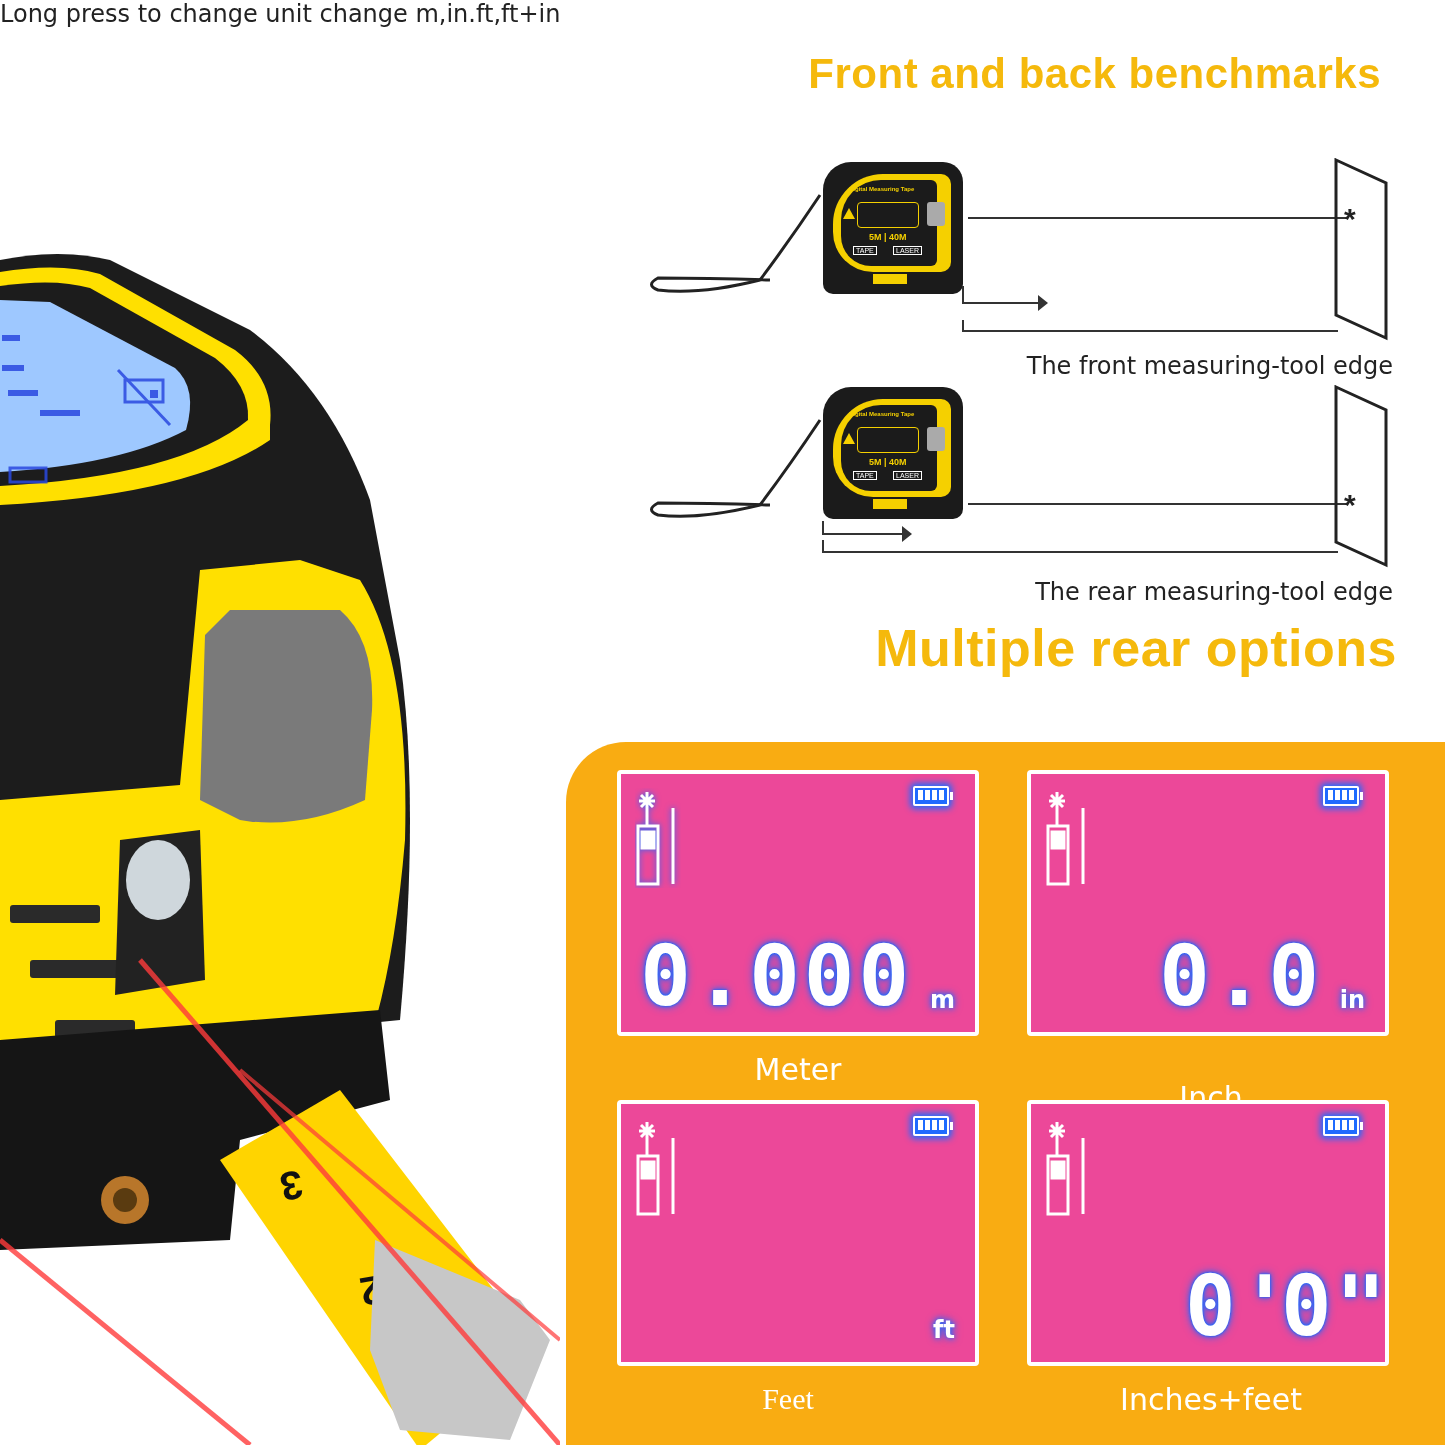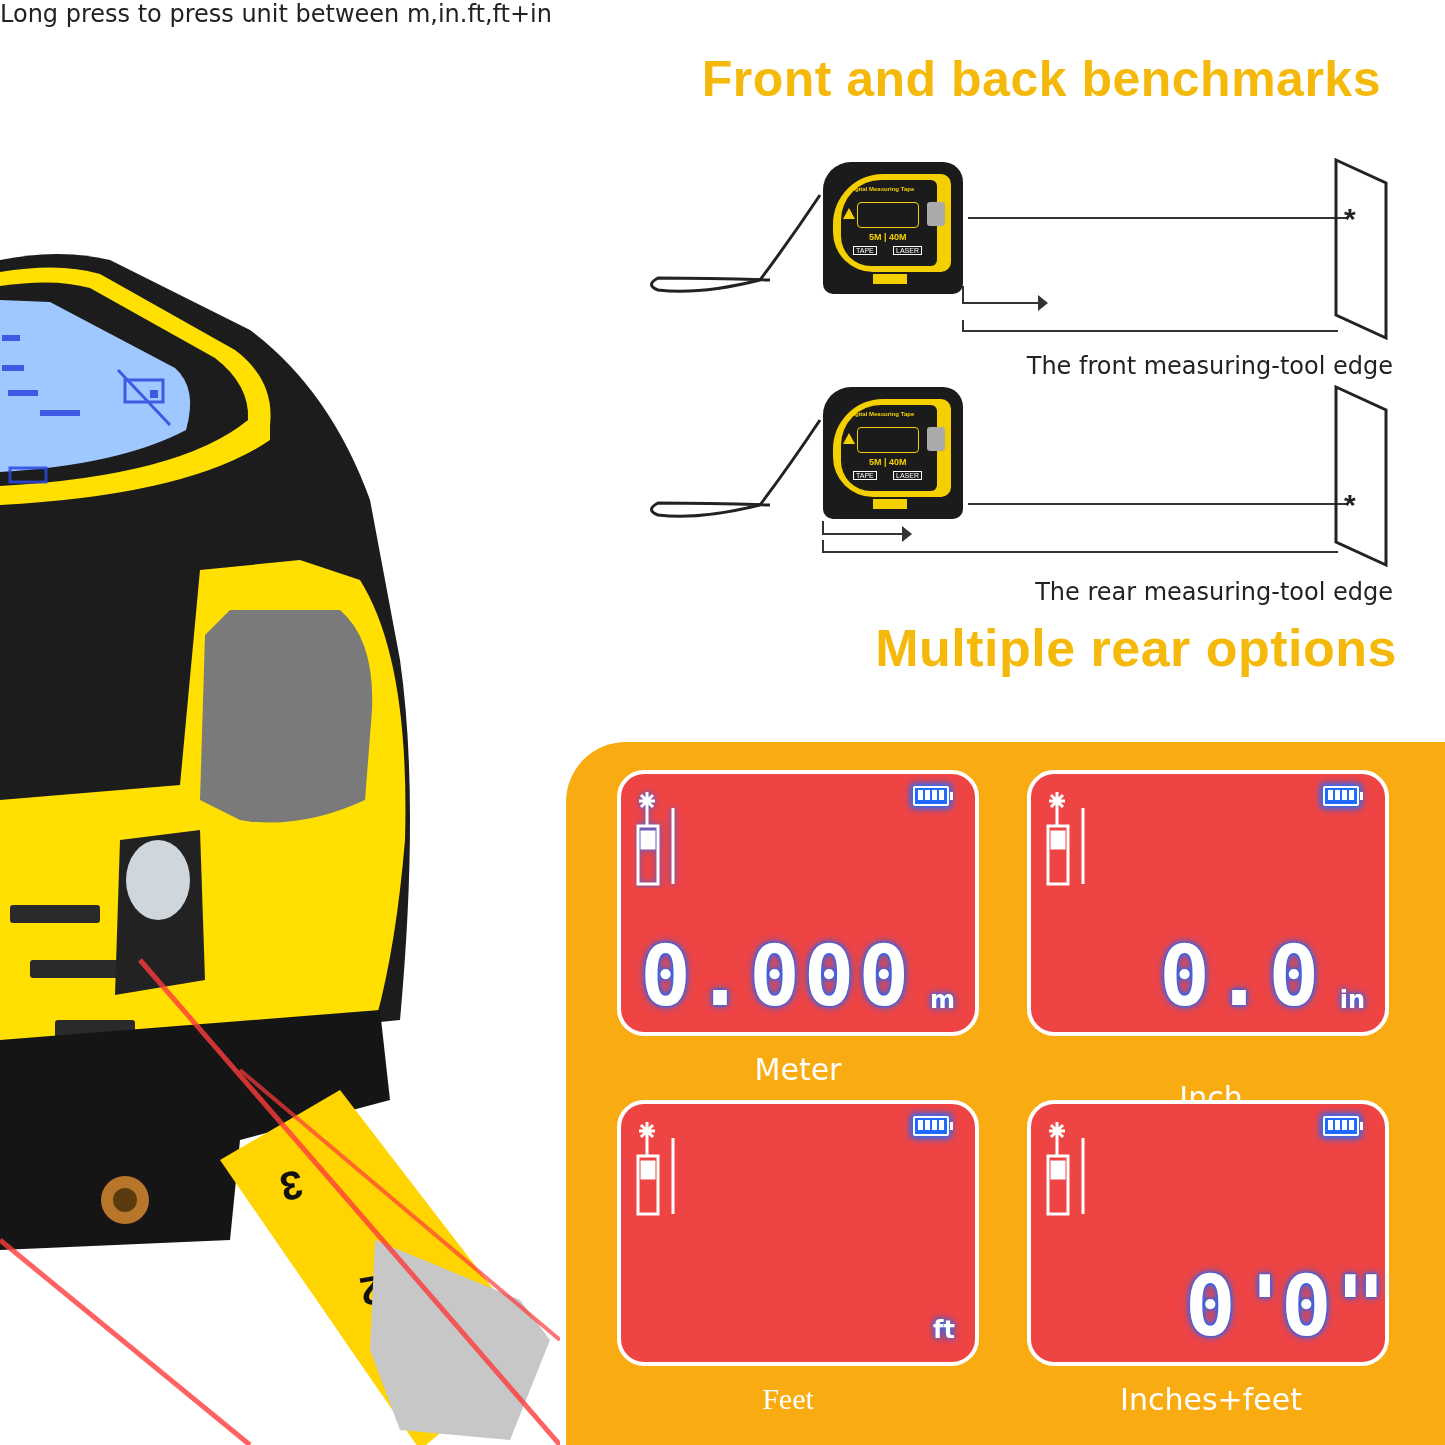--- a/index.html
+++ b/index.html
@@ -1,29 +1,29 @@
 <!DOCTYPE html>
 <html><head>
 <meta charset="utf-8">
 <style>
   html,body{margin:0;padding:0;background:#fff;}
   body{width:1445px;height:1445px;position:relative;overflow:hidden;font-family:"Liberation Sans",sans-serif;}
   .abs{position:absolute;}
   .headline{position:absolute;color:#f5b90c;font-family:"Liberation Sans",sans-serif;font-weight:bold;letter-spacing:0.5px;}
-  #title1{right:64px;top:50px;font-size:50px;text-align:center;}
+  #title1{right:64px;top:50px;font-size:42px;text-align:center;}
   #title2{right:48px;top:618px;font-size:52px;}
   .caption{position:absolute;color:#222;font-family:"DejaVu Sans",sans-serif;font-size:24px;}
   #cap1{right:52px;top:352px;}
   #cap2{right:52px;top:578px;}
   #subline{right:52px;top:696px;font-size:24px;color:#222;font-family:"DejaVu Sans",sans-serif;}
 
   
   #panel{left:566px;top:742px;width:900px;height:720px;background:#f9ac12;border-radius:60px 0 0 0;}
 
-  .lcd{position:absolute;width:362px;height:266px;background:#ef4444;border:4px solid #fff;border-radius:27px;box-sizing:border-box;overflow:hidden;}
+  .lcd{position:absolute;width:362px;height:266px;background:#ec4899;border:4px solid #fff;border-radius:4px;box-sizing:border-box;overflow:hidden;}
   .lcd-label{position:absolute;width:362px;text-align:center;color:#fff;font-family:"DejaVu Sans",sans-serif;font-size:30px;}
   .battery{position:absolute;right:26px;top:12px;width:32px;height:16px;border:2px solid #fff;border-radius:2px;box-shadow:0 0 6px 3px #1f6bff;background:#1f6bff;}
   .battery::after{content:"";position:absolute;right:-6px;top:4px;width:3px;height:8px;background:#fff;}
   .battery i{position:absolute;top:2px;width:5px;height:10px;background:#fff;}
   .devicon{position:absolute;left:14px;top:14px;width:46px;height:100px;}
   .digits{position:absolute;bottom:14px;font-family:"DejaVu Sans Mono",monospace;font-weight:bold;color:#fff;font-size:84px;line-height:1;
           text-shadow:0 0 4px #1f6bff,0 0 10px #1f6bff,0 0 2px #0040ff;letter-spacing:4px;}
   .unit{position:absolute;bottom:18px;color:#fff;font-family:"DejaVu Sans",sans-serif;font-weight:bold;font-size:24px;text-shadow:0 0 5px #1f6bff,0 0 9px #1f6bff;}
 
   
@@ -139,21 +139,21 @@
   </svg>
   <div class="line" style="left:182px;top:146px;width:2px;height:14px;"></div>
   <div class="line" style="left:182px;top:158px;width:80px;height:2px;"></div>
   <div class="abs" style="left:262px;top:151px;width:0;height:0;border-top:8px solid transparent;border-bottom:8px solid transparent;border-left:10px solid #333;"></div>
   <div class="line" style="left:182px;top:165px;width:2px;height:12px;"></div>
   <div class="line" style="left:182px;top:176px;width:516px;height:2px;"></div>
 </div>
 <div id="cap2" class="caption">The rear measuring-tool edge</div>
 
 <div id="title2" class="headline">Multiple rear options</div>
-<div id="subline">Long press to press unit between m,in.ft,ft+in</div>
+<div id="subline">Long press to change unit change m,in.ft,ft+in</div>
 
 <div id="panel" class="abs"></div>
 
 <div class="lcd" style="left:617px;top:770px;">
   <svg class="devicon" viewBox="0 0 46 100">
     <g stroke="#fff" stroke-width="3" fill="none" filter="drop-shadow(0 0 3px #1f6bff)">
       <path d="M12 4 L12 22 M4 13 L20 13 M6 7 L18 19 M18 7 L6 19"></path>
       <line x1="12" y1="22" x2="12" y2="38"></line>
       <rect x="3" y="38" width="20" height="58"></rect>
       <rect x="7" y="44" width="12" height="16" fill="#fff"></rect>

